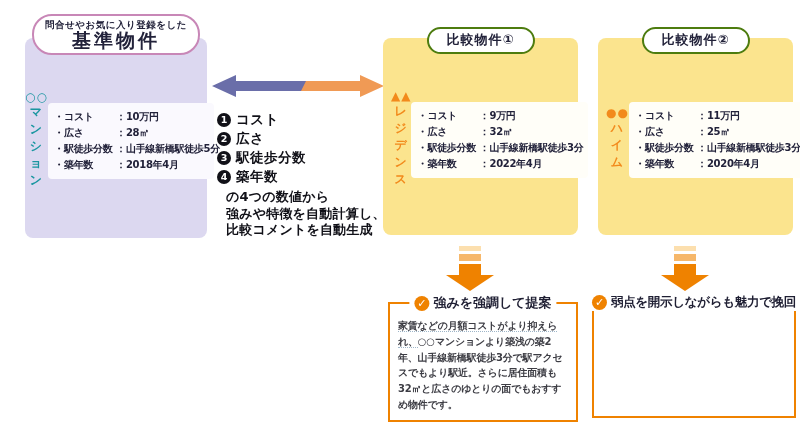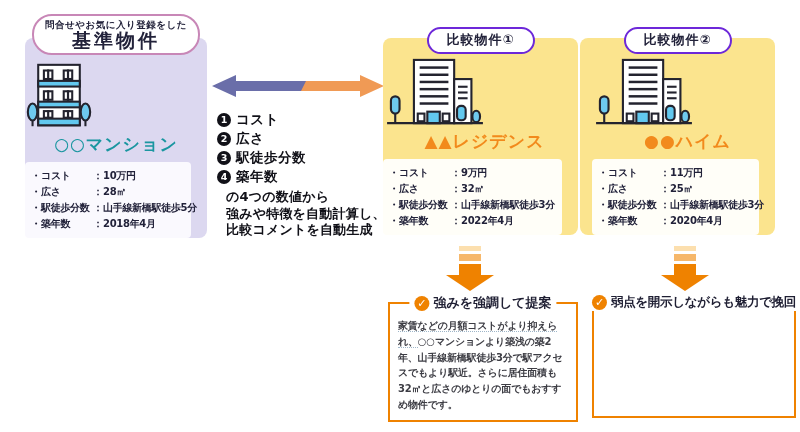--- a/index.html
+++ b/index.html
@@ -4,45 +4,45 @@
 <style>
   * { margin:0; padding:0; box-sizing:border-box; }
   html,body { background:#ffffff; }
   body { font-family:"DejaVu Sans","Liberation Sans",sans-serif; }
   #canvas {
     position:relative; width:800px; height:432px; background:#ffffff;
     overflow:hidden; font-weight:bold; color:#22223a;
   }
 
   
-  .card { position:absolute; border-radius:8px; display:flex; flex-direction:column; }
+  .card { position:absolute; border-radius:8px; display:flex; flex-direction:row; align-items:center; }
   .base-card { left:25px; top:38px; width:182px; height:200px; background:#dcd8f0; }
   .cmp-card  { top:38px; width:195px; height:197px; background:#fbe48e; }
   #cmp-card-1 { left:383px; }
-  #cmp-card-2 { left:580px;padding-left:12px; }
+  #cmp-card-2 { left:598px; }
 
   .badge {
     position:absolute; left:50%; transform:translateX(-50%);
     background:#ffffff; text-align:center; white-space:nowrap; z-index:2;
   }
   .base-badge {
     top:-24px; width:168px; padding:3px 2px 4px;
     border:2px solid #c887b7; border-radius:20px;
   }
   .base-badge .l1 { font-size:9.5px; color:#22223a; letter-spacing:0.5px; }
   .base-badge .l2 { font-size:19px; color:#22223a; letter-spacing:3px; line-height:17px; }
   .cmp-badge {
     top:-11px; padding:2px 18px 3px; font-size:13px; letter-spacing:1px;
-    border:2px solid #6d28d9; border-radius:16px; color:#22223a;
+    border:2px solid #4d7c0f; border-radius:16px; color:#22223a;
   }
 
   .bld { margin-top:24px; }
   .cmp-card .bld { margin-top:20px; }
 
-  .prop-name { margin-top:3px; font-size:17px; letter-spacing:1px; text-align:center; }
+  .prop-name { margin-top:3px; font-size:12px; letter-spacing:1px; text-align:center; }
   .base-name { color:#1a96a0; }
   .cmp-name  { color:#f28a1c;margin-left:8px; }
 
   .detail-box {
     margin-top:6px; width:calc(100% - 16px); border-radius:4px;
     padding:6px 5px 6px 6px; background:#faf9fe;
   }
   .cmp-card .detail-box { background:#fffef8; }
   .d-row { display:flex; align-items:baseline; font-size:10px; line-height:16px; color:#22223a; white-space:nowrap; }
   .d-bullet { flex:0 0 9px; }

